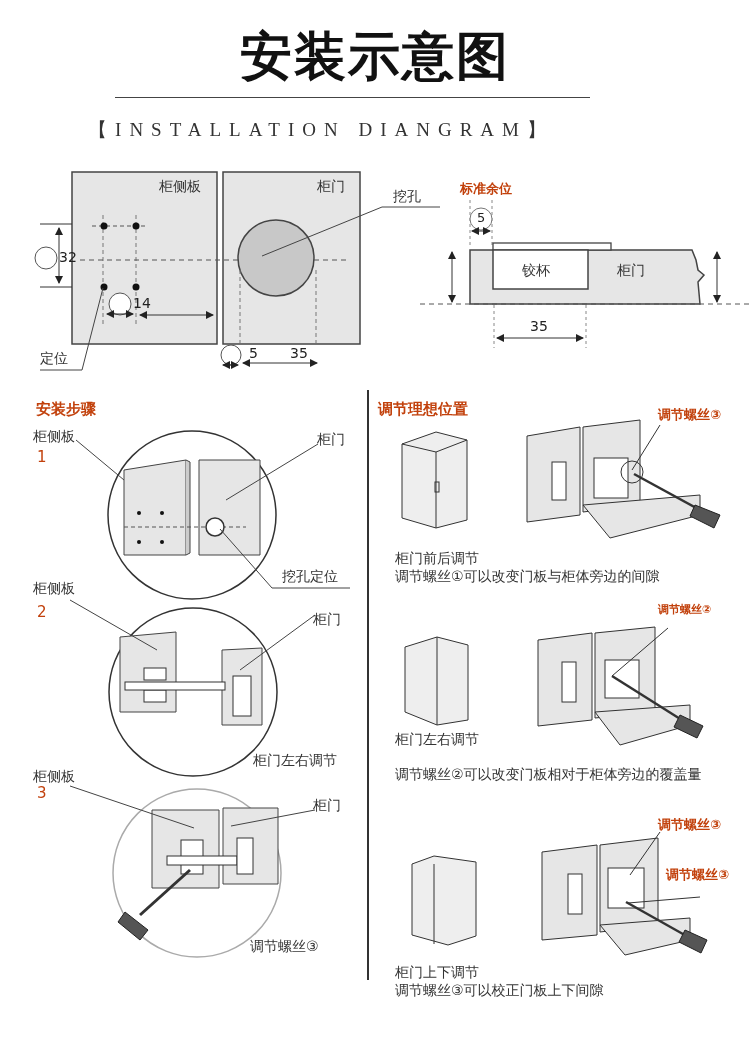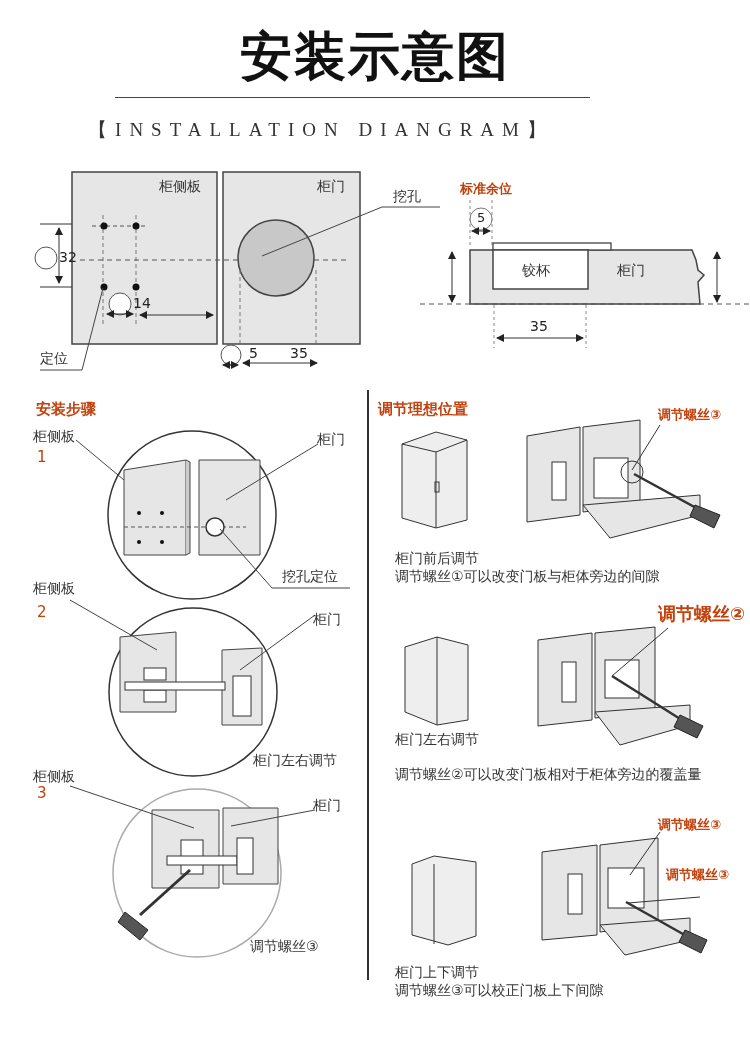--- a/index.html
+++ b/index.html
@@ -202,20 +202,20 @@
 <div class="abs lbl" style="left:250px;top:938px;">调节螺丝③</div>
 
 <div class="abs vdiv"></div>
 
 <div class="abs lblb" style="left:378px;top:400px;">调节理想位置</div>
 
 <div class="abs lblb" style="left:658px;top:406px;font-size:13px;">调节螺丝③</div>
 <div class="abs lbl" style="left:395px;top:550px;">柜门前后调节</div>
 <div class="abs lbl" style="left:395px;top:568px;">调节螺丝①可以改变门板与柜体旁边的间隙</div>
 
-<div class="abs lblb" style="left:658px;top:602px;font-size:18px;text-align:center;">调节螺丝②</div>
+<div class="abs lblb" style="left:658px;top:602px;font-size:11px;text-align:center;">调节螺丝②</div>
 <div class="abs lbl" style="left:395px;top:731px;">柜门左右调节</div>
 <div class="abs lbl" style="left:395px;top:766px;">调节螺丝②可以改变门板相对于柜体旁边的覆盖量</div>
 
 <div class="abs lblb" style="left:658px;top:816px;font-size:13px;">调节螺丝③</div>
 <div class="abs lblb" style="left:666px;top:866px;font-size:13px;">调节螺丝③</div>
 <div class="abs lbl" style="left:395px;top:964px;">柜门上下调节</div>
 <div class="abs lbl" style="left:395px;top:982px;">调节螺丝③可以校正门板上下间隙</div>
 
 </body></html>

